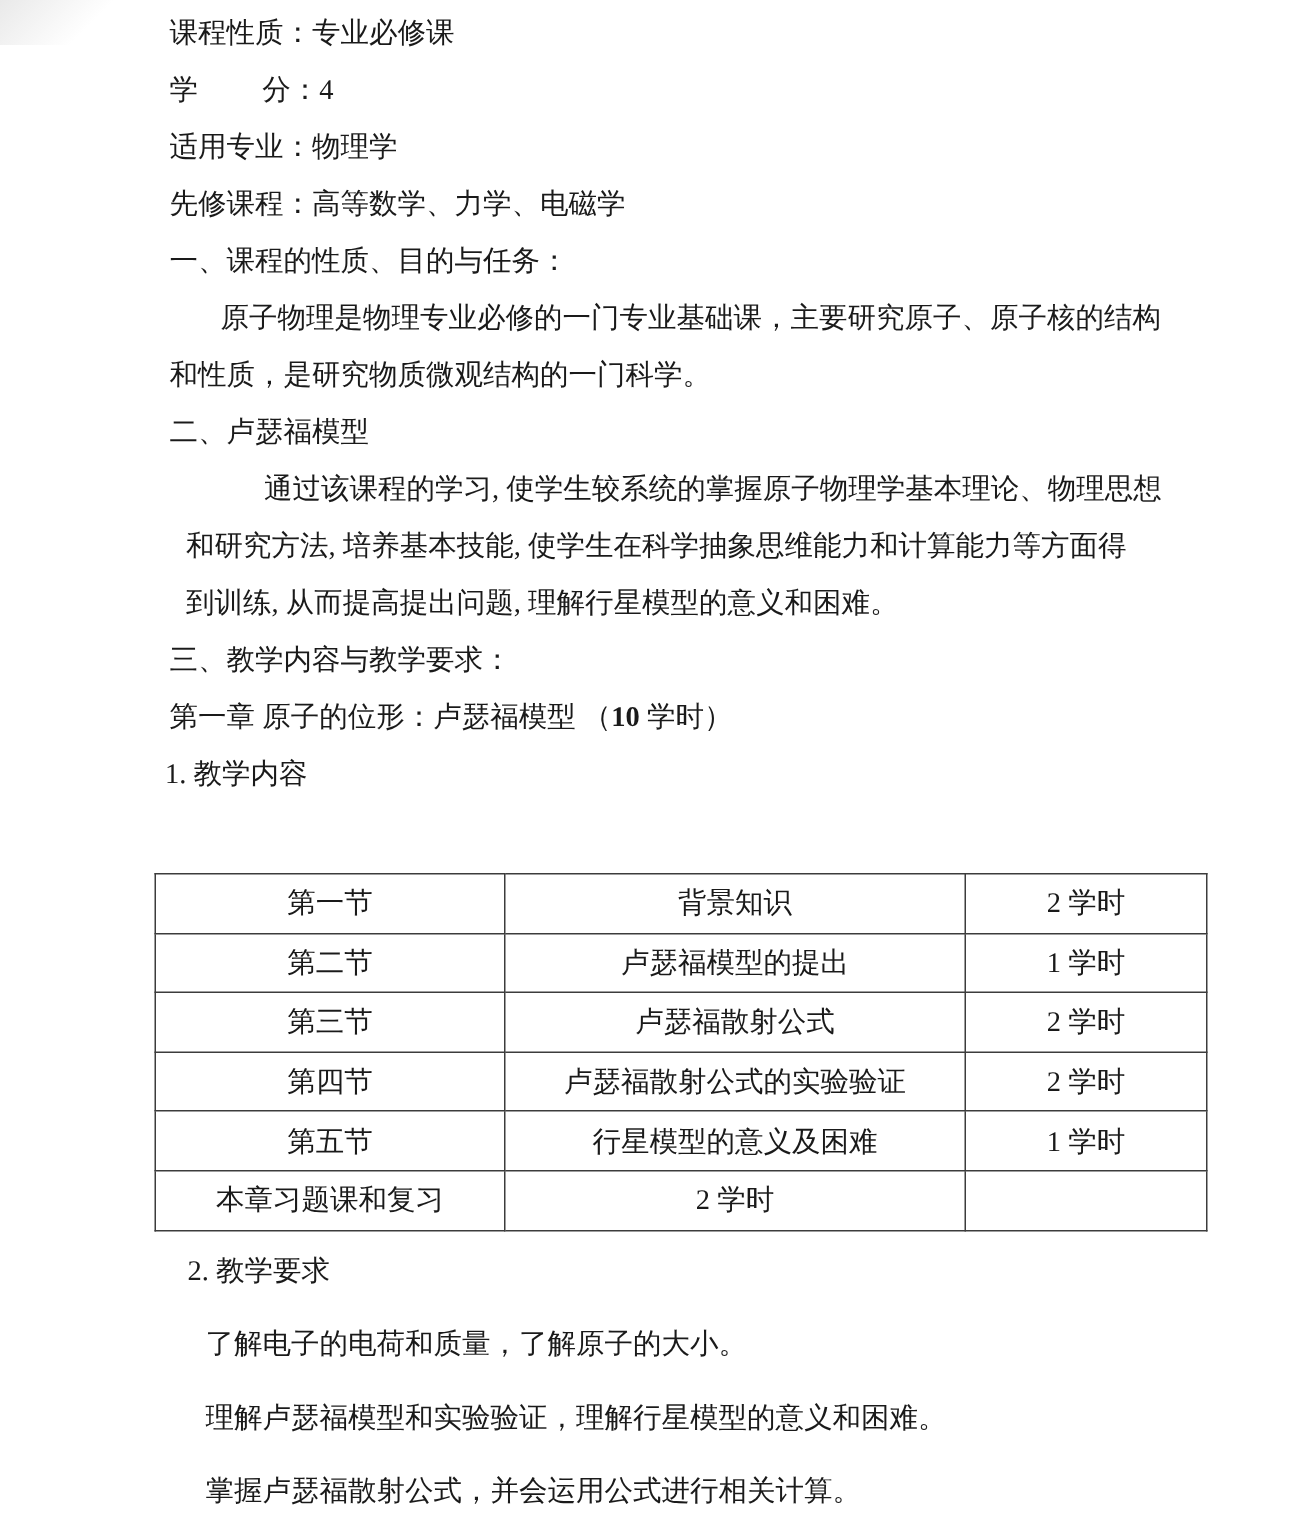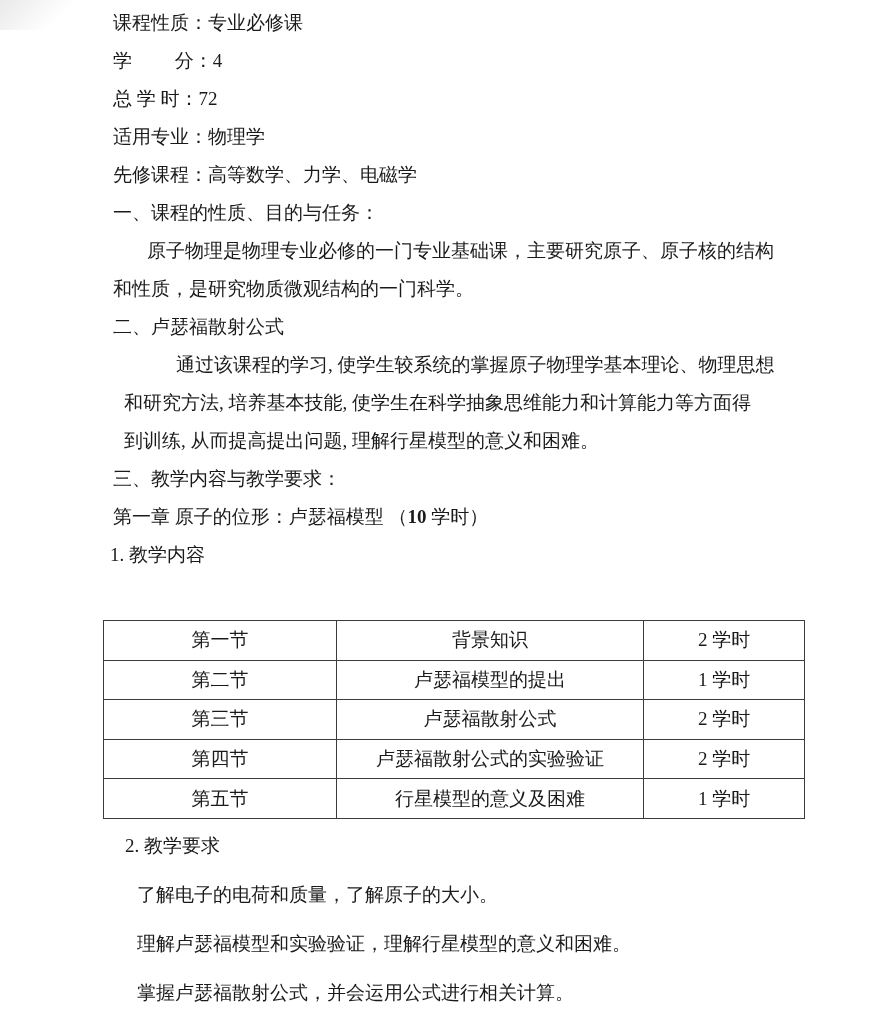--- a/index.html
+++ b/index.html
@@ -66,29 +66,28 @@
 </style>
 </head>
 <body>
 
 <div class="corner-shade"></div>
 
 <div class="content">
 
   <p class="ln">课程性质：专业必修课</p>
   <p class="ln">学　　 分：4</p>
-  <p class="ln">总 学 时：72</p>
   <p class="ln">适用专业：物理学</p>
   <p class="ln">先修课程：高等数学、力学、电磁学</p>
 
   <p class="ln">一、课程的性质、目的与任务：</p>
   <p class="ln indent1">原子物理是物理专业必修的一门专业基础课，主要研究原子、原子核的结构</p>
   <p class="ln">和性质，是研究物质微观结构的一门科学。</p>
 
-  <p class="ln">二、卢瑟福散射公式</p>
+  <p class="ln">二、卢瑟福模型</p>
   <p class="ln indent2 cont">通过该课程的学习, 使学生较系统的掌握原子物理学基本理论、物理思想</p>
   <p class="ln cont">和研究方法, 培养基本技能, 使学生在科学抽象思维能力和计算能力等方面得</p>
   <p class="ln cont">到训练, 从而提高提出问题, 理解行星模型的意义和困难。</p>
 
   <p class="ln">三、教学内容与教学要求：</p>
 
   <p class="ln"><span>第一章 原子的位形：卢瑟福模型 （</span><b class="hours">10</b><span> 学时）</span></p>
 
   <p class="ln listnum">1. 教学内容</p>
 
@@ -117,20 +116,25 @@
       <tr>
         <td>第四节</td>
         <td>卢瑟福散射公式的实验验证</td>
         <td>2 学时</td>
       </tr>
       <tr>
         <td>第五节</td>
         <td>行星模型的意义及困难</td>
         <td>1 学时</td>
       </tr>
+      <tr>
+        <td>本章习题课和复习</td>
+        <td>2 学时</td>
+        <td></td>
+      </tr>
     </tbody>
   </table>
 
   <div class="after">
     <p class="ln2 listnum">2. 教学要求</p>
     <p class="ln2 req">了解电子的电荷和质量，了解原子的大小。</p>
     <p class="ln2 req">理解卢瑟福模型和实验验证，理解行星模型的意义和困难。</p>
     <p class="ln2 req">掌握卢瑟福散射公式，并会运用公式进行相关计算。</p>
   </div>
 

